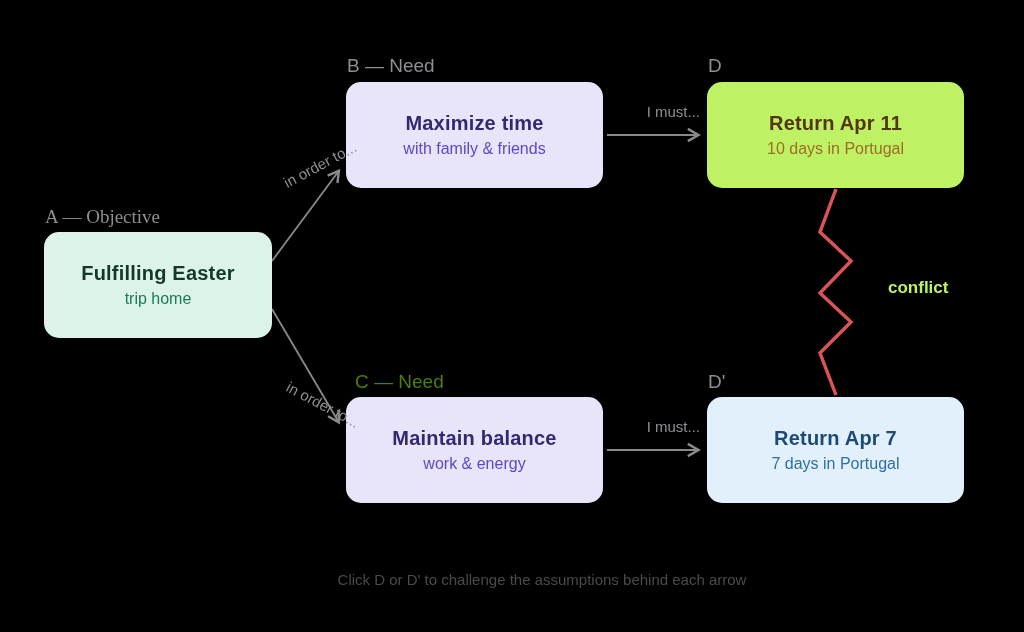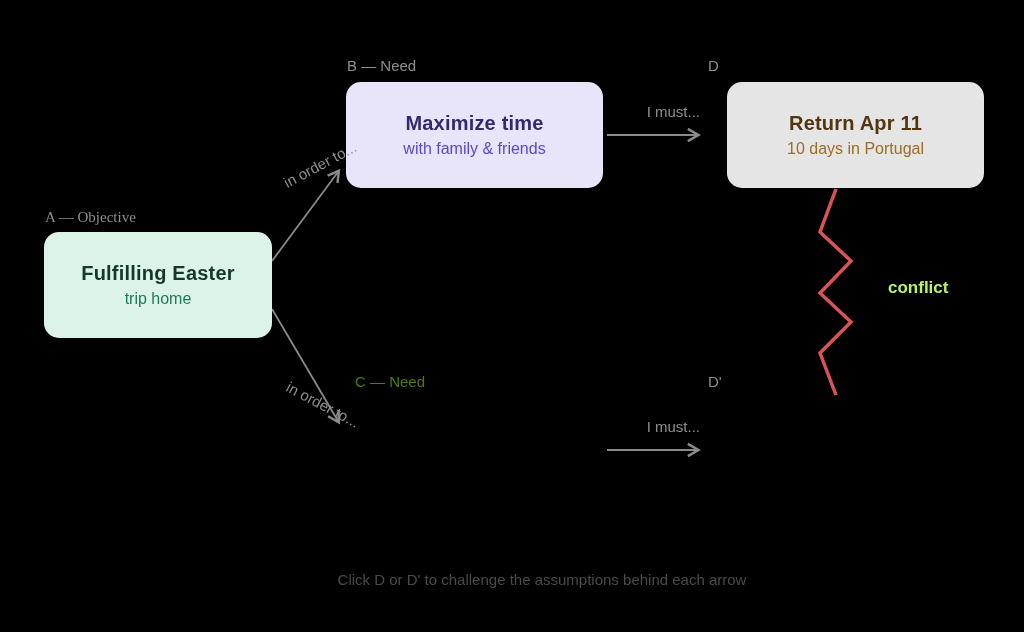--- a/index.html
+++ b/index.html
@@ -28,21 +28,21 @@
   }
   .node-title { font-size: 20px; font-weight: 700; letter-spacing: 0.2px; }
   .node-subtitle { font-size: 16px; font-weight: 400; }
   .node-a  { left: 44px;  top: 232px; width: 228px; height: 106px; }
   .node-b  { left: 346px; top: 82px;  width: 257px; height: 106px; }
   .node-d  { left: 707px; top: 82px;  width: 257px; height: 106px; cursor: pointer; }
   .node-c  { left: 346px; top: 397px; width: 257px; height: 106px; }
   .node-dp { left: 707px; top: 397px; width: 257px; height: 106px; cursor: pointer; }
   .tag {
     position: absolute;
-    font-size: 15px;
+    font-size: 19px;
     line-height: 16px;
     white-space: nowrap;
   }
   .tag-a  { left: 45px;  top: 209px; }
   .tag-b  { left: 347px; top: 58px; }
   .tag-d  { left: 708px; top: 58px; }
   .tag-c  { left: 347px; top: 374px; }
   .tag-dp { left: 708px; top: 374px; }
   .edge-label {
     position: absolute;
@@ -101,26 +101,34 @@
   <div class="node node-a" style="background: rgb(220, 243, 231);">
     <div class="node-title" style="color: rgb(20, 57, 43);">Fulfilling Easter</div>
     <div class="node-subtitle" style="color: rgb(30, 122, 87);">trip home</div>
   </div>
 
   <div class="node node-b" style="background: rgb(232, 229, 251);">
     <div class="node-title" style="color: rgb(50, 42, 112);">Maximize time</div>
     <div class="node-subtitle" style="color: rgb(91, 73, 200);">with family &amp; friends</div>
   </div>
 
-  <div class="node node-d" style="background: #e5e5e5; margin-left: 20px;">
+  <div class="node node-d" style="background: #bef264;">
     <div class="node-title" style="color: rgb(83, 53, 15);">Return Apr 11</div>
     <div class="node-subtitle" style="color: rgb(156, 109, 36);">10 days in Portugal</div>
   </div>
 
+  <div class="node node-c" style="background: rgb(232, 229, 251);">
+    <div class="node-title" style="color: rgb(50, 42, 112);">Maintain balance</div>
+    <div class="node-subtitle" style="color: rgb(91, 73, 200);">work &amp; energy</div>
+  </div>
 
+  <div class="node node-dp" style="background: rgb(226, 240, 252);">
+    <div class="node-title" style="color: rgb(28, 74, 120);">Return Apr 7</div>
+    <div class="node-subtitle" style="color: rgb(46, 111, 169);">7 days in Portugal</div>
+  </div>
 
   <div class="edge-label in-order-top" style="color: rgb(142, 142, 147);">in order to...</div>
   <div class="edge-label in-order-bottom" style="color: rgb(142, 142, 147);">in order to...</div>
   <div class="edge-label i-must-top" style="color: rgb(142, 142, 147);">I must...</div>
   <div class="edge-label i-must-bottom" style="color: rgb(142, 142, 147);">I must...</div>
   <div class="conflict-label" style="color: #bef264;">conflict</div>
 
   <div class="caption" style="color: rgb(74, 74, 74);">Click D or D' to challenge the assumptions behind each arrow</div>
 
 </div>

